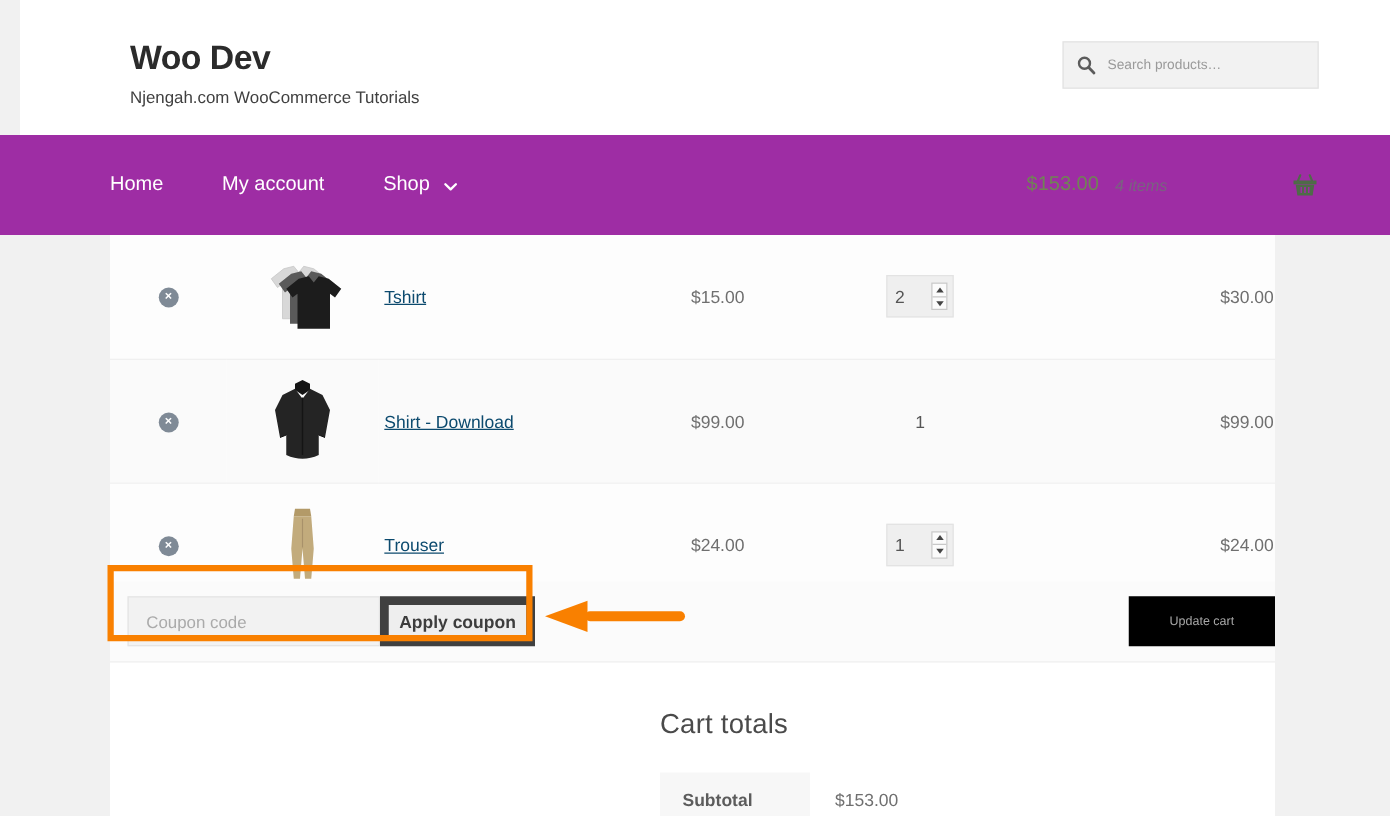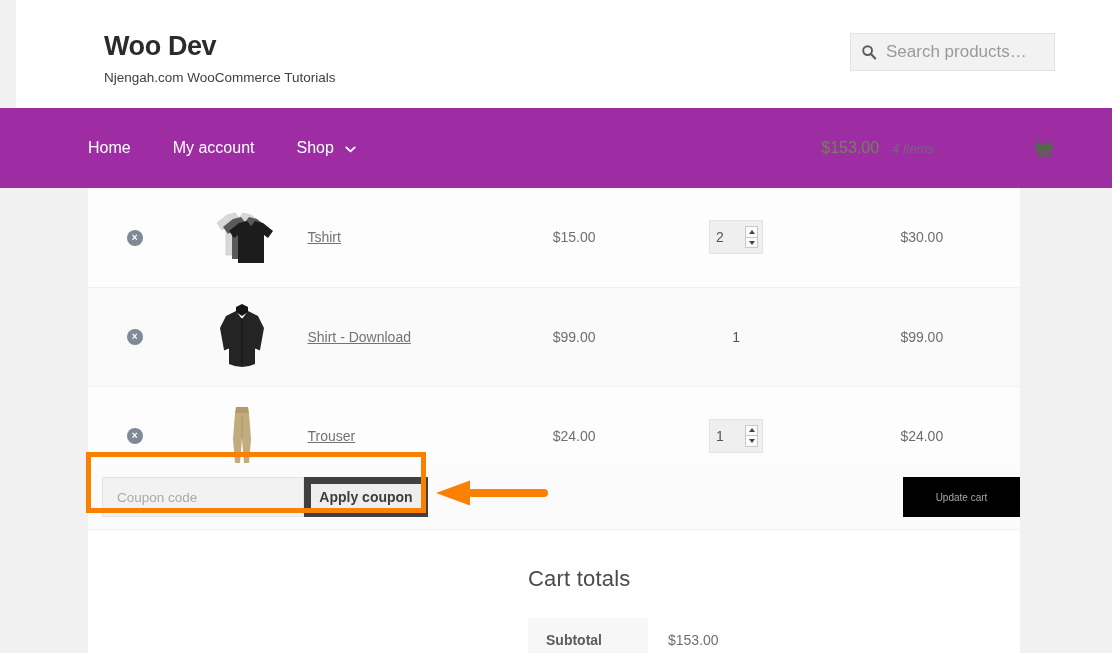--- a/index.html
+++ b/index.html
@@ -33,34 +33,34 @@
     width: 205px; height: 38px;
     background: #f2f2f2;
     border: 1px solid #e2e2e2;
     display: flex; align-items: center;
     padding: 0 10px;
   }
   .search-ico { flex: 0 0 auto; width: 16px; height: 16px; margin-right: 9px; display:block; }
   .search-input {
     border: 0; outline: 0; background: transparent;
     font-family: "Liberation Sans", sans-serif;
-    font-size: 17px; color: #be185d;
+    font-size: 11px; color: #be185d;
     width: 100%; padding: 0;
   }
   .search-input::placeholder { color: #9a9a9a; }
 
   
   .navbar {
     position: absolute; top: 108px; left: 0;
     width: 1112px; height: 80px;
     background: #9e2da4;
   }
   .nav-items {
     position: absolute; left: 88px; top: 0; height: 80px;
-    display: flex; align-items: center; gap: 4px;
+    display: flex; align-items: center; gap: 9px;
   }
   .nav-item {
     display: flex; align-items: center;
     color: #ffffff; font-size: 16px;
     padding: 0 19px; height: 80px;
     cursor: pointer; white-space: nowrap;
     text-decoration: none;
   }
   .nav-item:first-child { padding-left: 0; }
   .caret {
@@ -93,31 +93,31 @@
   .cart-row td {
     border-bottom: 1px solid #f0f0f0;
     vertical-align: middle;
     font-size: 13.5px; color: #6f6f6f;
   }
   .c-remove { width: 88px; text-align: center; }
   .c-thumb  { width: 115px; text-align: center; }
   .c-name   { width: 185px; text-align: left; padding-left: 4px; }
   .c-price  { width: 140px; text-align: center; }
   .c-qty    { width: 165px; text-align: center; }
-  .c-sub    { width: 185px; text-align: center; }
+  .c-sub    { width: 185px; text-align: right; }
 
   .remove-btn {
     display: inline-flex; align-items: center; justify-content: center;
     width: 16px; height: 16px; border-radius: 50%;
     background: #7f8a96; color: #ffffff;
     font-size: 10px; line-height: 1; font-weight: bold;
     cursor: pointer; user-select: none;
   }
   .prod-link {
-    color: #737373; text-decoration: underline;
+    color: #0c4a6e; text-decoration: underline;
     font-size: 14px; cursor: pointer;
   }
   .price { color: #6f6f6f; font-size: 14px; }
   .qty-box {
     display: inline-flex; align-items: center;
     background: #efefef; border: 1px solid #e3e3e3;
     height: 34px; width: 54px; padding: 0 4px 0 6px;
     justify-content: space-between;
   }
   .qty-val { font-size: 14px; color: #555; }

